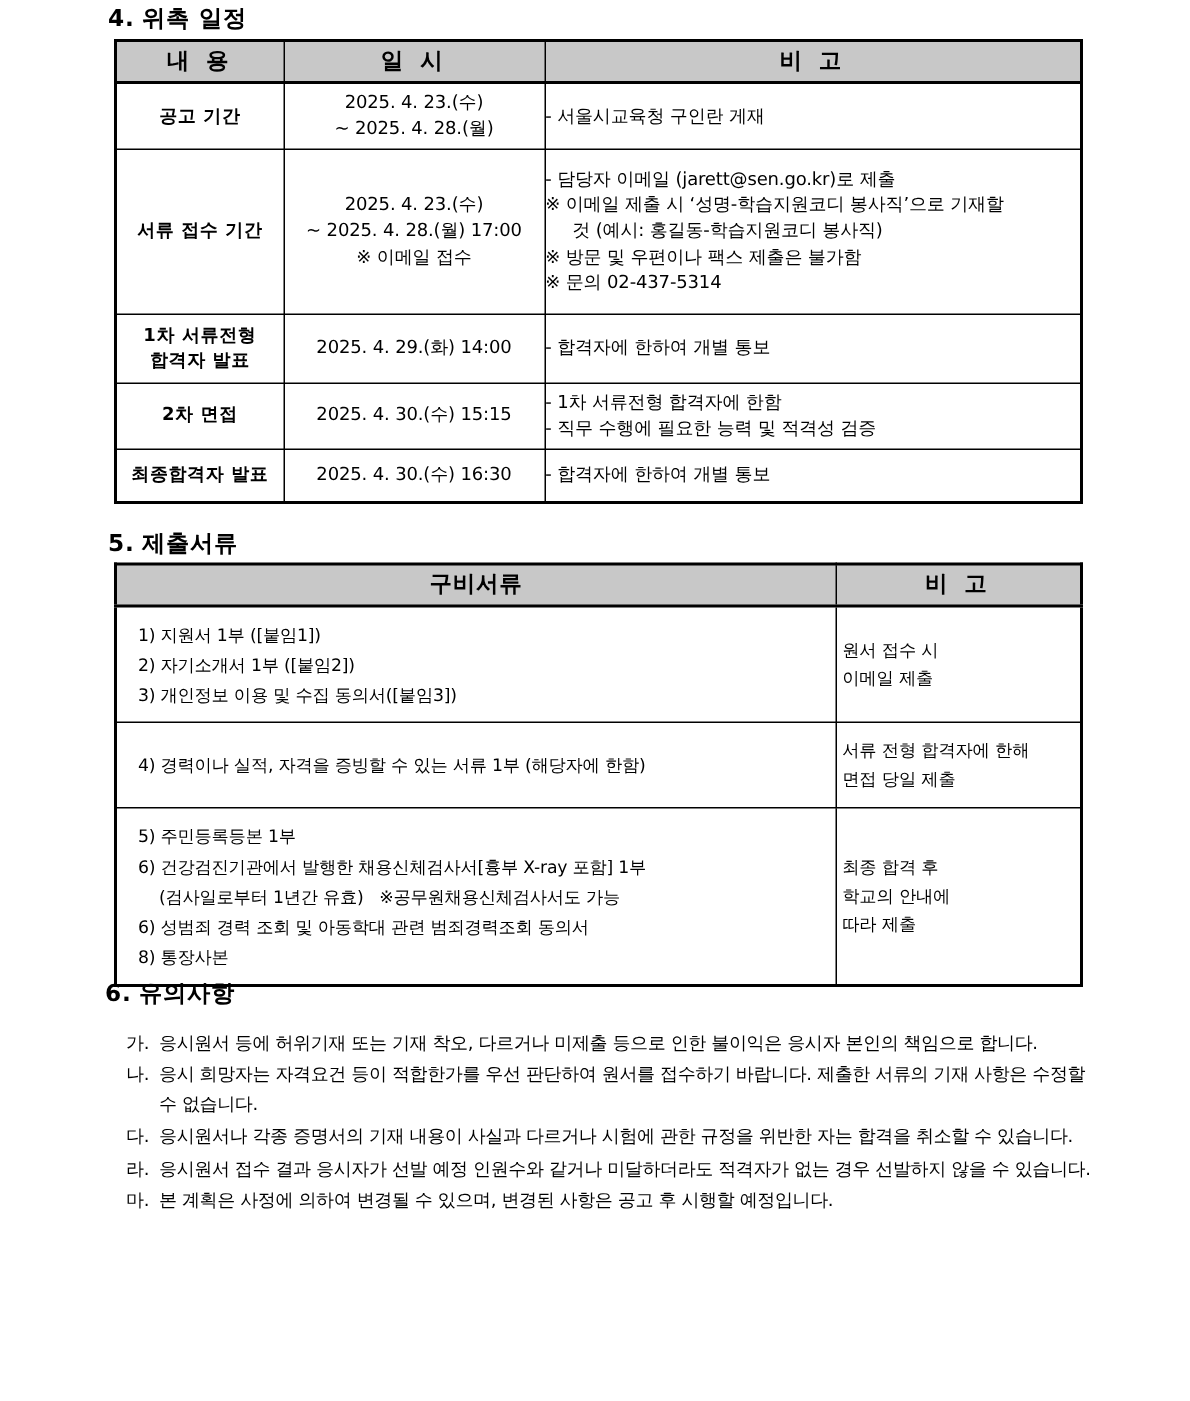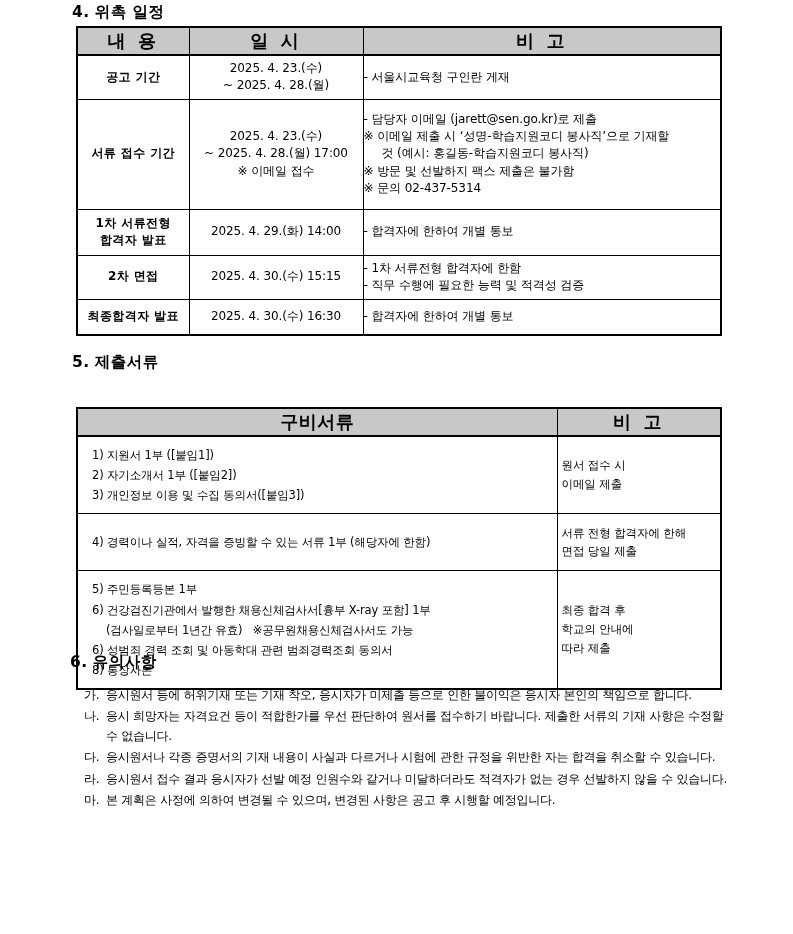--- a/index.html
+++ b/index.html
@@ -52,21 +52,21 @@
     font-size: 12px;
     line-height: 1.45;
     color: #000;
   }
   table.doc-table thead th {
     background: #c8c8c8;
     font-weight: bold;
     text-align: center;
     height: 26px;
     letter-spacing: 3px;
-    font-size: 18px;
+    font-size: 15px;
     border-bottom: 2.5px solid #000;
   }
   .cell-label {
     text-align: center;
     font-weight: bold;
     font-size: 12.5px;
     letter-spacing: 0.4px;
     padding: 6px 2px;
   }
   .cell-date {
@@ -90,21 +90,21 @@
     padding-left: 18px;
   }
 
   
   #table-schedule { width: 644px; }
   #table-schedule col.c1 { width: 112px; }
   #table-schedule col.c2 { width: 174px; }
   #table-schedule col.c3 { width: 358px; }
 
   
-  #table-documents { width: 644px; margin-top: 32px; }
+  #table-documents { width: 644px; }
   #table-documents col.d1 { width: 480px; }
   #table-documents col.d2 { width: 164px; }
   #table-documents td.docs-list {
     text-align: left;
     font-size: 11.5px;
     padding: 8px 10px 8px 14px;
     letter-spacing: -0.15px;
   }
   #table-documents td.docs-list .ln {
     display: block;
@@ -199,21 +199,21 @@
           <td class="cell-label">서류 접수 기간</td>
           <td class="cell-date">
             <span class="ln">2025. 4. 23.(수)</span>
             <span class="ln">~ 2025. 4. 28.(월) 17:00</span>
             <span class="ln">※ 이메일 접수</span>
           </td>
           <td class="cell-note">
             <span class="ln">- 담당자 이메일 (jarett@sen.go.kr)로 제출</span>
             <span class="ln">※ 이메일 제출 시 ‘성명-학습지원코디 봉사직’으로 기재할</span>
             <span class="ln indent">것 (예시: 홍길동-학습지원코디 봉사직)</span>
-            <span class="ln">※ 방문 및 선발하지 팩스 제출은 불가함</span>
+            <span class="ln">※ 방문 및 우편이나 팩스 제출은 불가함</span>
             <span class="ln">※ 문의 02-437-5314</span>
           </td>
         </tr>
 
         <tr style="height:46px;">
           <td class="cell-label" style="white-space:pre-line;">1차 서류전형
 합격자 발표</td>
           <td class="cell-date">
             <span class="ln">2025. 4. 29.(화) 14:00</span>
           </td>
@@ -301,21 +301,21 @@
     </table>
   </div>
 
   <div class="block sec-heading" id="heading-6">
     <span class="num">6.</span><span>유의사항</span>
   </div>
 
   <div class="block" id="notices-wrap">
     <ul class="notice-list">
       <li class="notice-item">
-        <span class="marker">가.</span><span class="body">응시원서 등에 허위기재 또는 기재 착오, 응시자가 미제출 등으로 인한 불이익은 응시자 본인의 책임으로 합니다.</span>
+        <span class="marker">가.</span><span class="body">응시원서 등에 허위기재 또는 기재 착오, 다르거나 미제출 등으로 인한 불이익은 응시자 본인의 책임으로 합니다.</span>
       </li>
       <li class="notice-item">
         <span class="marker">나.</span><span class="body">응시 희망자는 자격요건 등이 적합한가를 우선 판단하여 원서를 접수하기 바랍니다. 제출한 서류의 기재 사항은 수정할 수 없습니다.</span>
       </li>
       <li class="notice-item">
         <span class="marker">다.</span><span class="body">응시원서나 각종 증명서의 기재 내용이 사실과 다르거나 시험에 관한 규정을 위반한 자는 합격을 취소할 수 있습니다.</span>
       </li>
       <li class="notice-item">
         <span class="marker">라.</span><span class="body">응시원서 접수 결과 응시자가 선발 예정 인원수와 같거나 미달하더라도 적격자가 없는 경우 선발하지 않을 수 있습니다.</span>
       </li>

